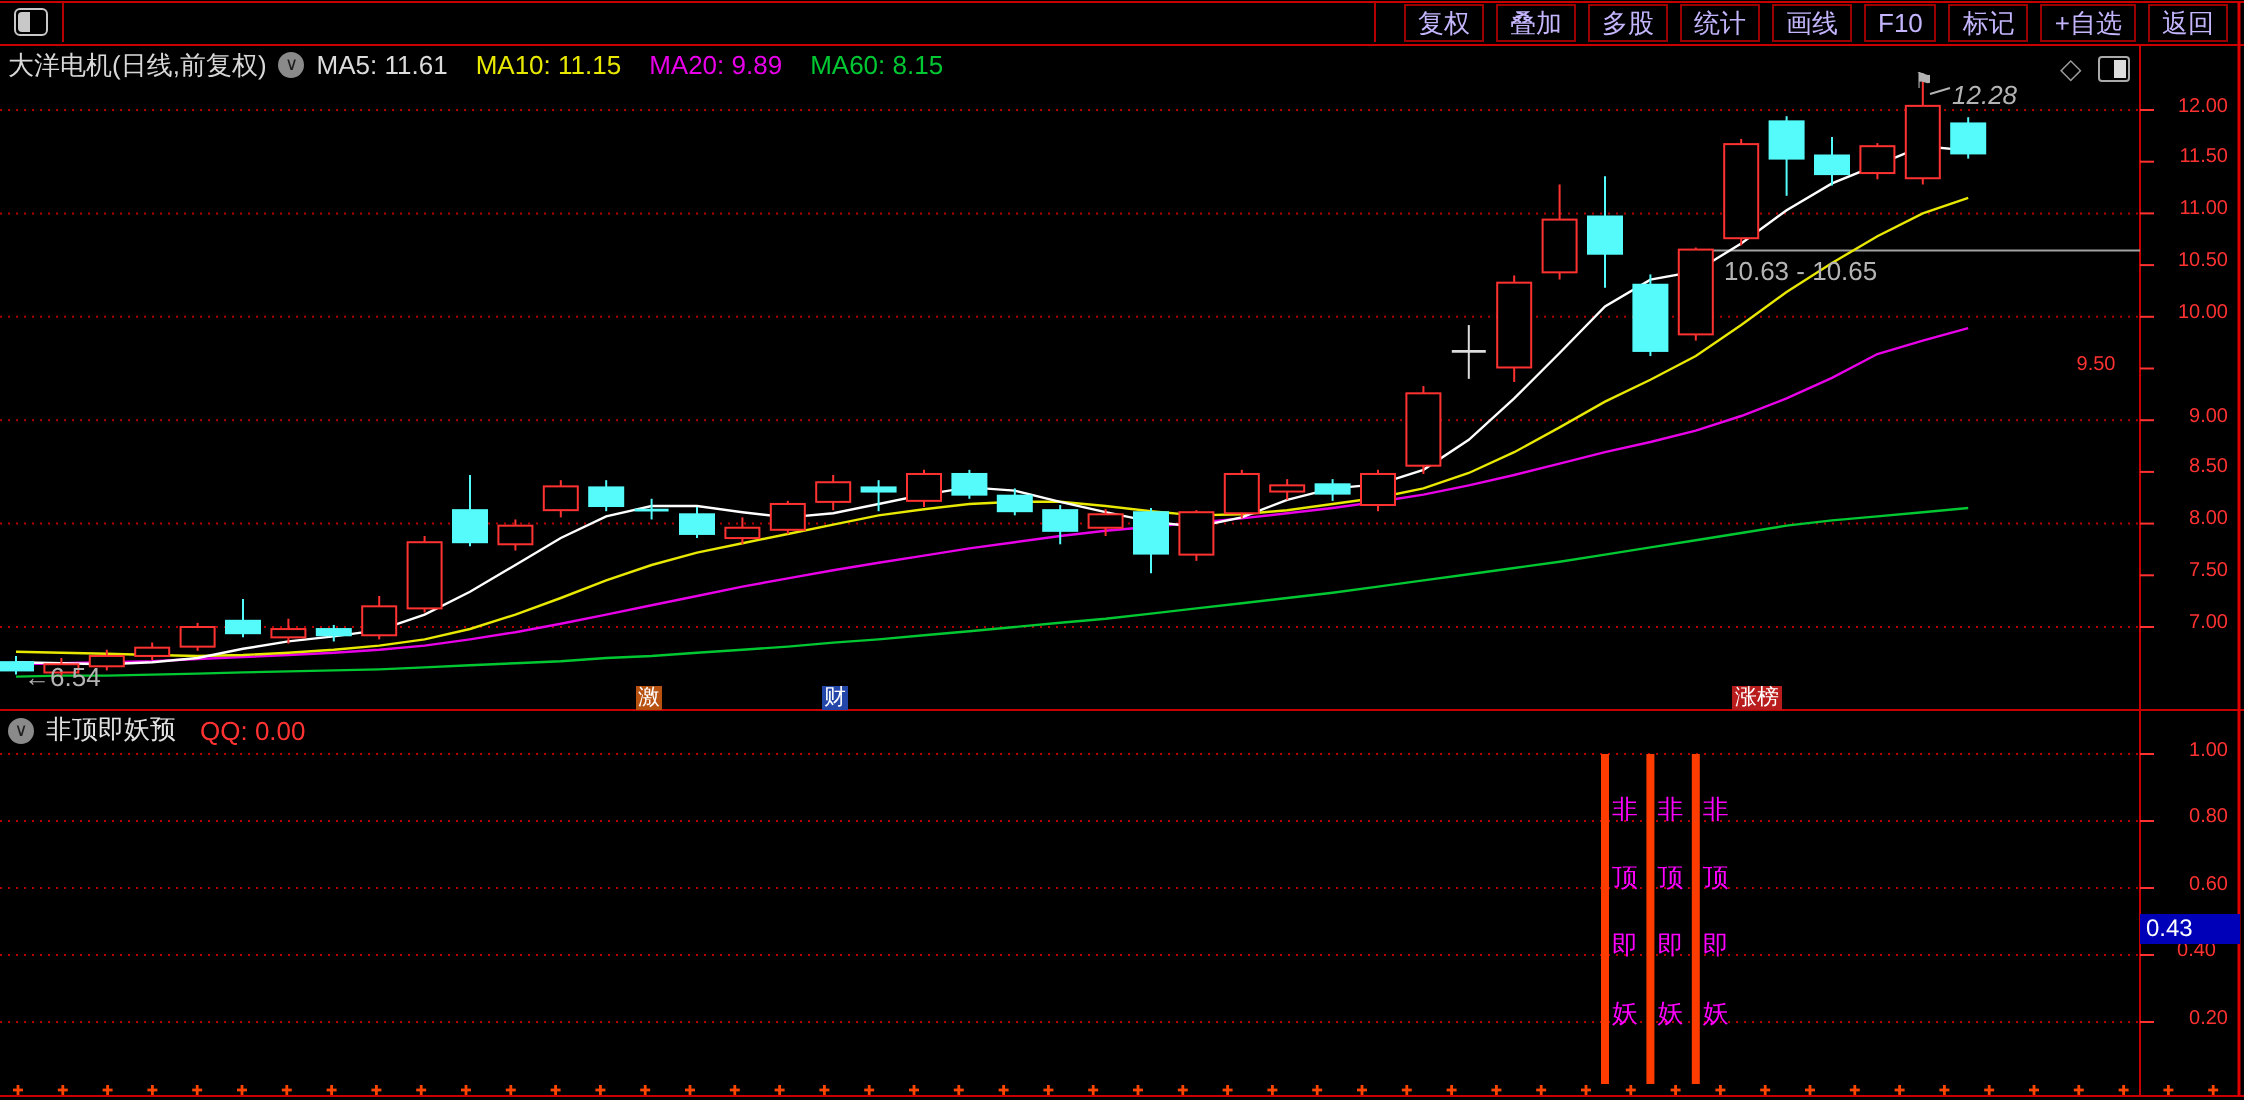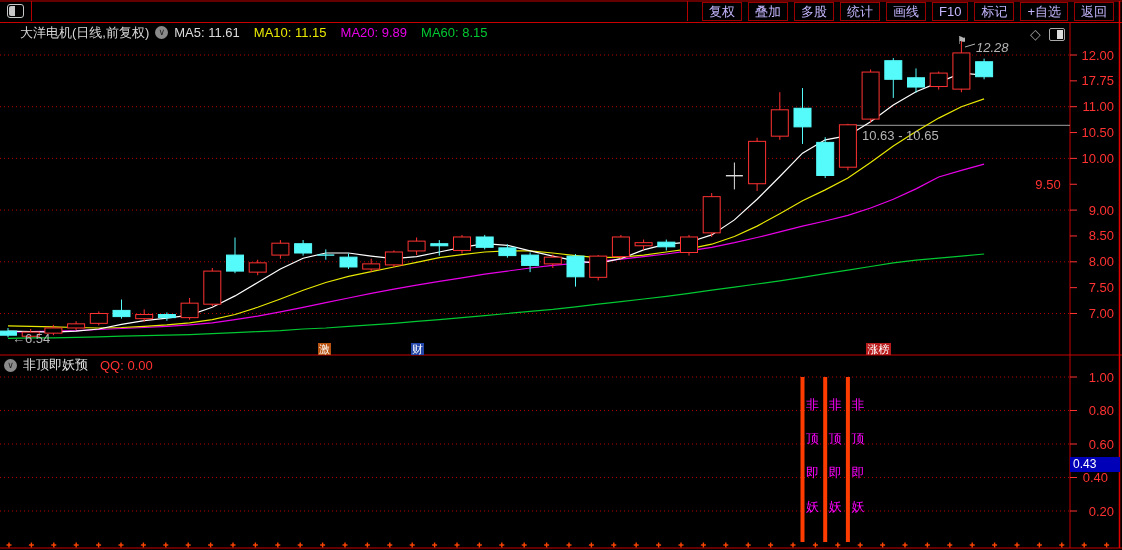--- a/index.html
+++ b/index.html
@@ -11,30 +11,30 @@
   #toolbar{left:0;top:0;width:1122px;height:22px;display:flex;align-items:center;font-size:13px;color:#d4d4d4;}
   #win-icon{width:15px;height:12px;border:1px solid #c8c8c8;border-radius:3px;margin:0 7px 0 7px;position:relative;}
   #win-icon::after{content:"";position:absolute;left:1px;top:1px;width:6px;height:10px;background:#c8c8c8;border-radius:2px 0 0 2px;}
   .tb-div{width:1px;height:20px;background:#b40000;margin-right:8px;}
   .nav-item{margin:0 7px;white-space:nowrap;cursor:default;}
   .nav-item.active{color:#00f0ff;}
   #tb-right{margin-left:auto;display:flex;align-items:center;padding-right:8px;}
   .tb-btn{border:1px solid #9b0000;color:#c4b5fd;padding:0px 6px;margin-left:6px;font-size:13px;line-height:17px;white-space:nowrap;}
   
   #chart-header{left:0;top:24px;width:1070px;height:17px;display:flex;align-items:center;font-size:13px;color:#d8d8d8;}
-  #chart-title{margin-left:20px;}
+  #chart-title{margin-left:4px;}
   .chev-circle{display:inline-block;width:13px;height:13px;border-radius:50%;background:#8a8a8a;color:#1d1d1d;
     font-size:9px;line-height:12px;text-align:center;margin:0 6px;}
   .ma-item{margin-right:14px;white-space:nowrap;margin-top:21px;}
   #hdr-icons{position:absolute;left:1030px;top:26px;display:flex;align-items:center;}
   #diamond-icon{color:#9a9a9a;font-size:14px;margin-right:8px;}
   #panel-icon{width:14px;height:11px;border:1px solid #aaa;border-radius:2px;position:relative;}
   #panel-icon::after{content:"";position:absolute;right:1px;top:1px;width:6px;height:9px;background:#ddd;}
   
-  .axlab{position:absolute;width:44px;text-align:right;font-size:13px;color:#ff3232;}
+  .axlab{position:absolute;width:44px;text-align:right;font-size:10px;color:#ff3232;}
   .anno{position:absolute;color:#b4b4b4;font-size:13px;white-space:nowrap;}
   .mk{position:absolute;color:#fff;font-size:11px;line-height:12px;text-align:center;}
   
   #sub-header{left:0;top:357px;width:1070px;height:16px;display:flex;align-items:center;font-size:13px;}
   #sub-title{color:#e2e2e2;}
   #sub-qq{color:#ff3232;margin-left:12px;}
   .sigcol{position:absolute;width:14px;color:#ff00ff;font-size:13px;line-height:34px;text-align:center;white-space:pre-line;}
   #val-badge{position:absolute;left:1070px;top:457px;width:50px;height:15px;background:#0000b9;color:#fff;
     font-size:12px;line-height:15px;padding-left:3px;box-sizing:border-box;}
 </style>
@@ -298,21 +298,21 @@
     <span class="chev-circle">∨</span>
     <span id="ma-labels"><span class="ma-item" style="color: rgb(220, 220, 220);">MA5: 11.61</span><span class="ma-item" style="color: rgb(232, 232, 0);">MA10: 11.15</span><span class="ma-item" style="color: rgb(232, 0, 232);">MA20: 9.89</span><span class="ma-item" style="color: rgb(0, 200, 50);">MA60: 8.15</span></span>
   </div>
   <div id="hdr-icons">
     <span id="diamond-icon">◇</span>
     <span id="panel-icon"></span>
   </div>
 
   <div id="main-axis">
       <div class="axlab abs" style="left:1070px;top:47.5px;">12.00</div>
-      <div class="axlab abs" style="left:1070px;top:73.35px;">17.75</div>
+      <div class="axlab abs" style="left:1070px;top:73.35px;">11.50</div>
       <div class="axlab abs" style="left:1070px;top:99.2px;">11.00</div>
       <div class="axlab abs" style="left:1070px;top:125.05000000000001px;">10.50</div>
       <div class="axlab abs" style="left:1070px;top:150.9px;">10.00</div>
       <div class="axlab abs" style="left:1026px;top:176.75px;text-align:center;">9.50</div>
       <div class="axlab abs" style="left:1070px;top:202.60000000000002px;">9.00</div>
       <div class="axlab abs" style="left:1070px;top:228.45000000000002px;">8.50</div>
       <div class="axlab abs" style="left:1070px;top:254.3px;">8.00</div>
       <div class="axlab abs" style="left:1070px;top:280.15px;">7.50</div>
       <div class="axlab abs" style="left:1070px;top:306px;">7.00</div>
     </div>

